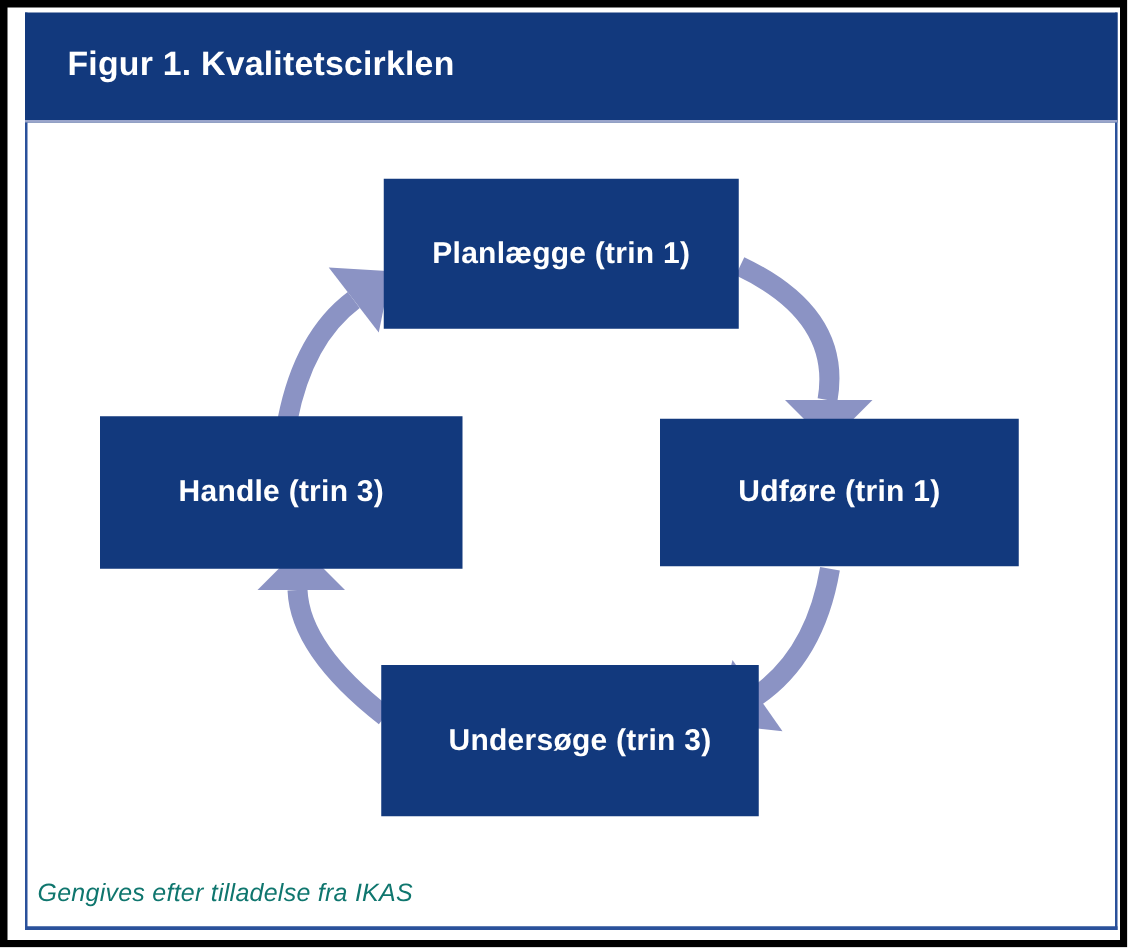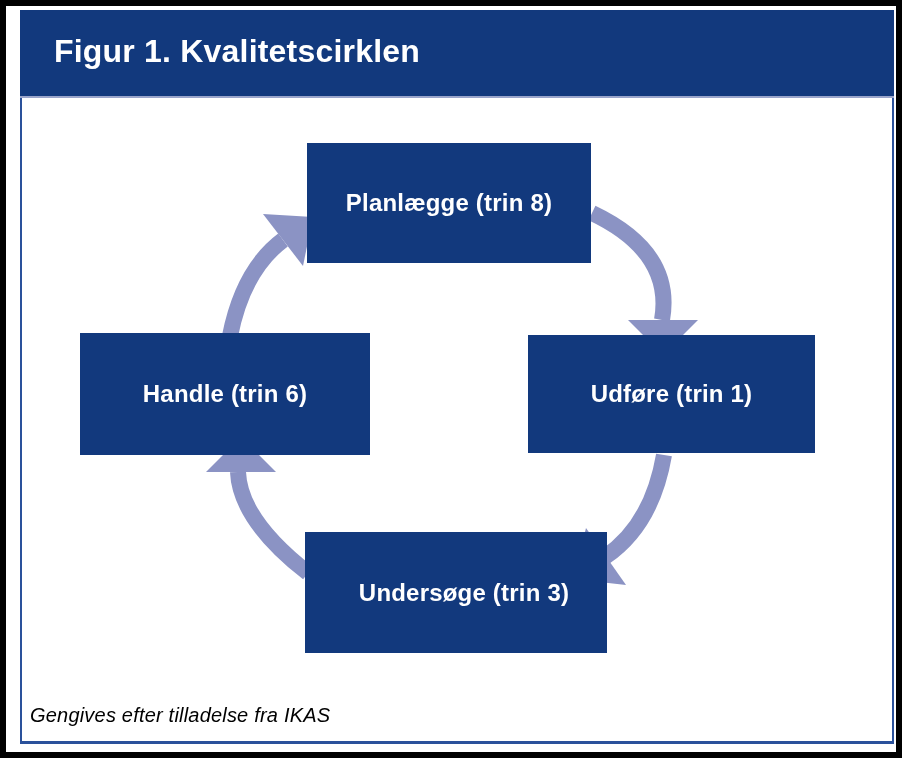--- a/index.html
+++ b/index.html
@@ -41,21 +41,21 @@
     width: 874px;
     height: 88px;
     background: #12397d;
     border-bottom: 2px solid #9aa5cb;
     box-sizing: border-box;
     display: flex;
     align-items: center;
   }
   .card-title {
     color: #ffffff;
-    font-size: 32px;
+    font-size: 27px;
     font-weight: bold;
     letter-spacing: 0.2px;
     padding-left: 34px;
     padding-bottom: 4px;
   }
   .diagram {
     position: absolute;
     inset: 0;
   }
   .cycle-box {
@@ -91,21 +91,21 @@
   .arrow-head {
     fill: #8b93c4;
     stroke: none;
   }
   .caption {
     position: absolute;
     left: 30px;
     top: 704px;
     font-style: italic;
     font-size: 20px;
-    color: #000000;
+    color: #0f766e;
     letter-spacing: 0.2px;
     z-index: 4;
   }
 </style>
 </head>
 <body>
 
 <div class="page">
 
   <div class="card">
@@ -129,30 +129,30 @@
         <path class="arrow-body" d="M 664 455 Q 652 525 605 557"></path>
         <polygon class="arrow-head" points="586,528 626,585 573,579"></polygon>
       </g>
       <g>
         <path class="arrow-body" d="M 308 573 Q 240 520 238 472"></path>
         <polygon class="arrow-head" points="206,472 276,472 241,437"></polygon>
       </g>
     </svg>
 
     <div class="cycle-box box-plan">
-      <span>Planlægge (trin 8)</span>
+      <span>Planlægge (trin 1)</span>
     </div>
     <div class="cycle-box box-do">
       <span>Udføre (trin 1)</span>
     </div>
     <div class="cycle-box box-study">
       <span>Undersøge (trin 3)</span>
     </div>
     <div class="cycle-box box-act">
-      <span>Handle (trin 6)</span>
+      <span>Handle (trin 3)</span>
     </div>
 
   </div>
 
   <div class="caption">Gengives efter tilladelse fra IKAS</div>
 
   <div class="frame-border"></div>
 
 </div>
 

